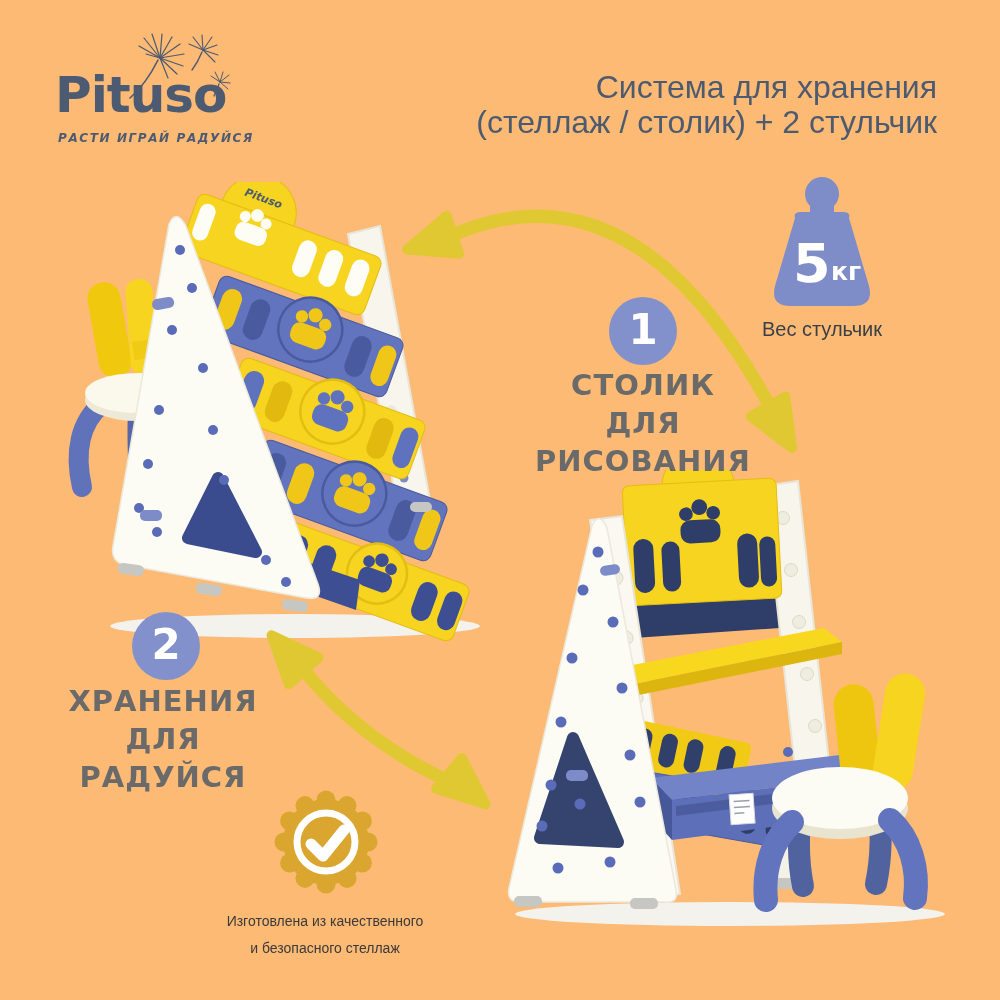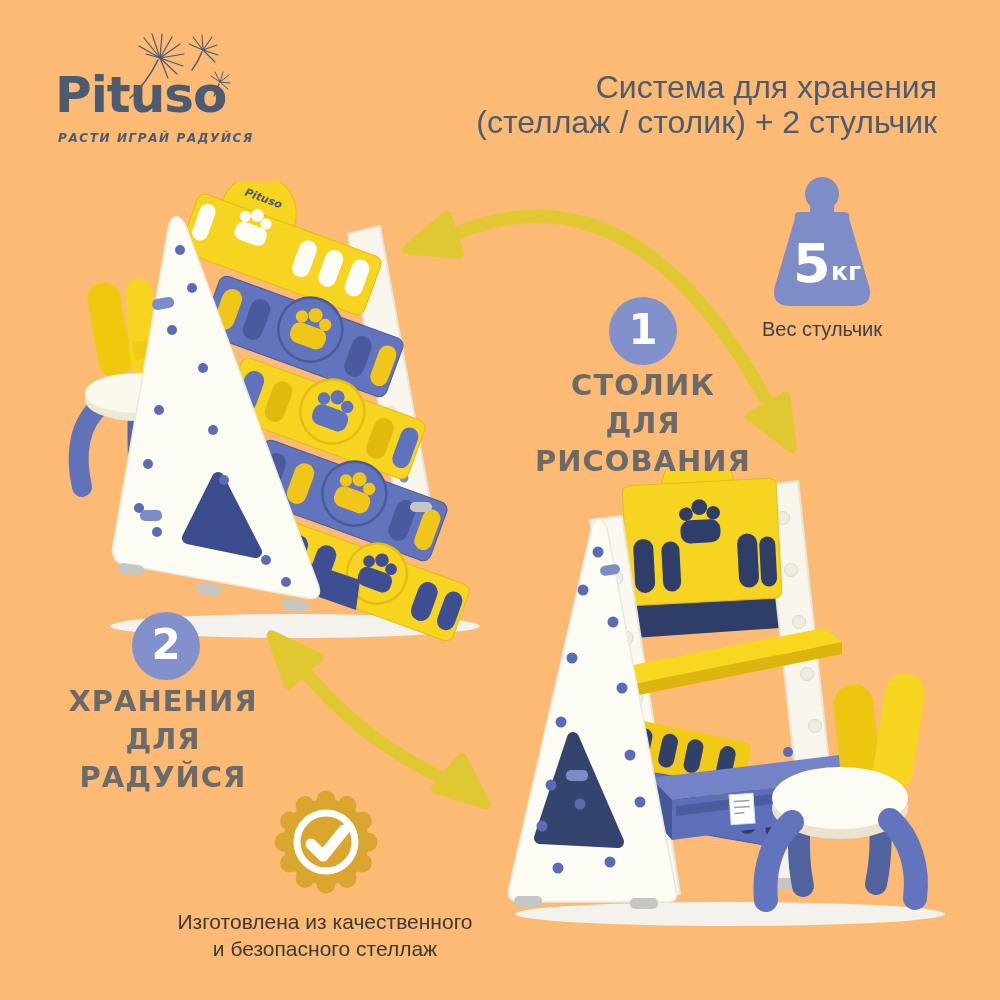--- a/index.html
+++ b/index.html
@@ -24,21 +24,21 @@
          font-family:"DejaVu Sans",sans-serif;font-weight:bold;font-size:42px;
          text-align:center;line-height:66px;}
   .feature-label{width:230px;text-align:center;font-family:"DejaVu Sans",sans-serif;
                  font-weight:bold;font-size:29px;line-height:38px;color:#6a6a6a;letter-spacing:1px;}
   .badge-1{left:609px;top:297px;}
   .label-1{left:528px;top:366px;}
   .badge-2{left:132px;top:612px;}
   .label-2{left:48px;top:682px;}
 
   
-  .quality-caption{left:175px;top:908px;width:300px;text-align:center;font-size:21px;
+  .quality-caption{left:175px;top:908px;width:300px;text-align:center;font-size:14px;
                    line-height:27px;color:#3a3a3a;}
 
   svg{display:block;}
 </style>
 </head>
 <body>
 
 <div class="canvas">
 
   <svg class="abs" style="left:122px;top:26px;" width="118" height="74" viewBox="0 0 118 74" fill="none" stroke="#4c5a72" stroke-linecap="round">

